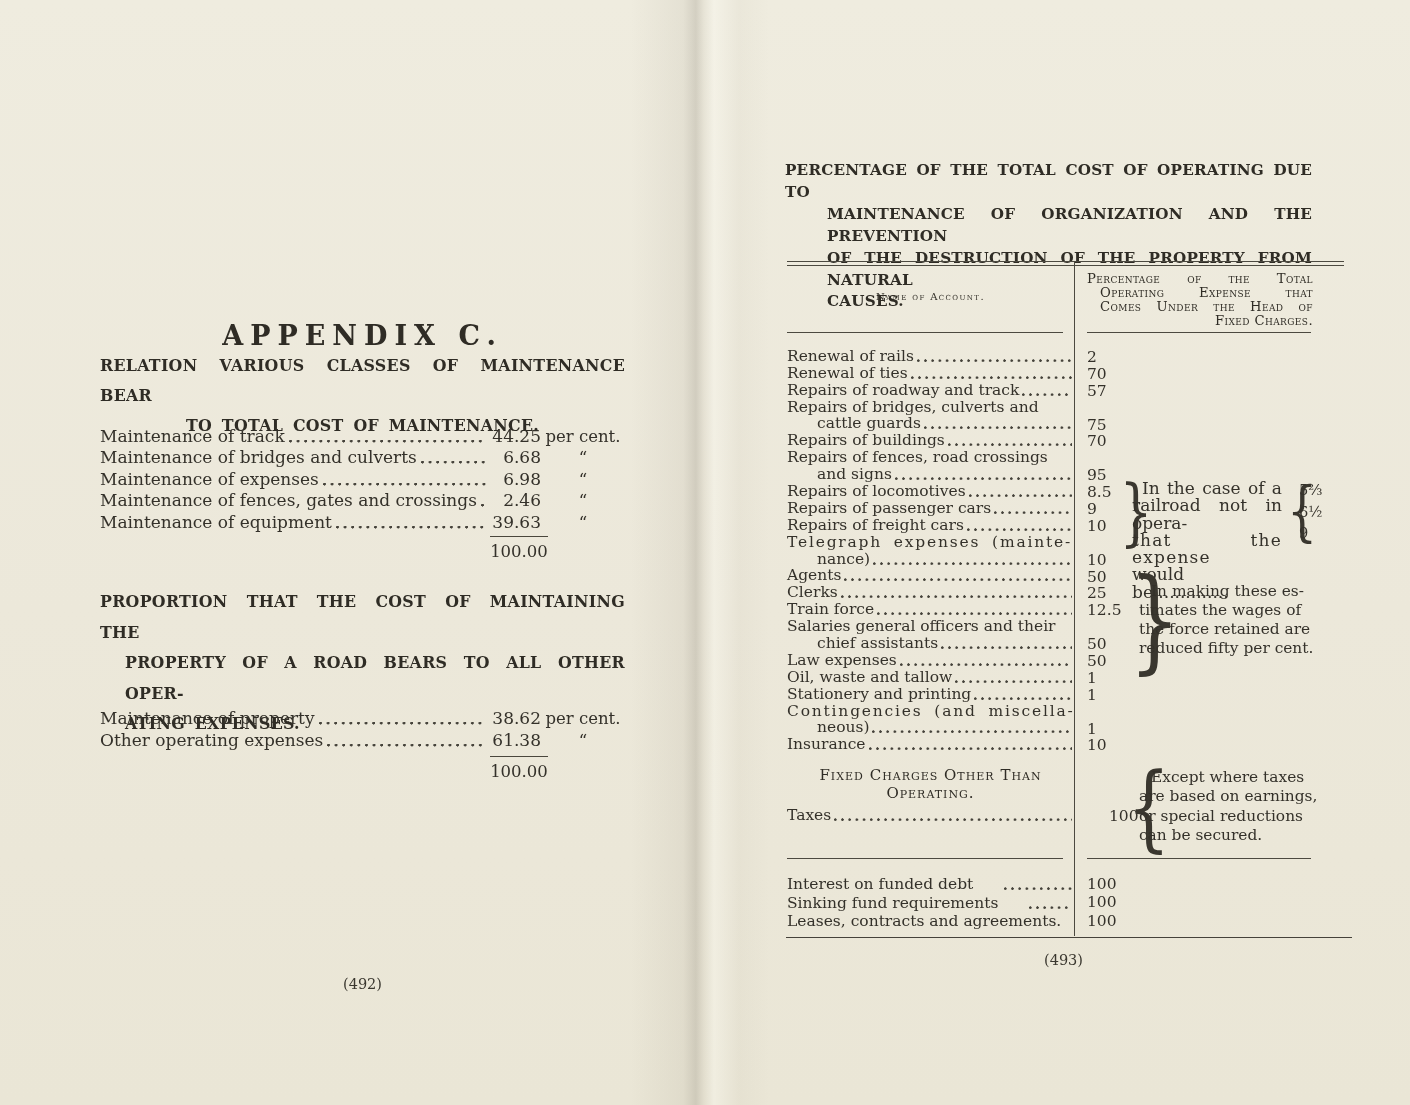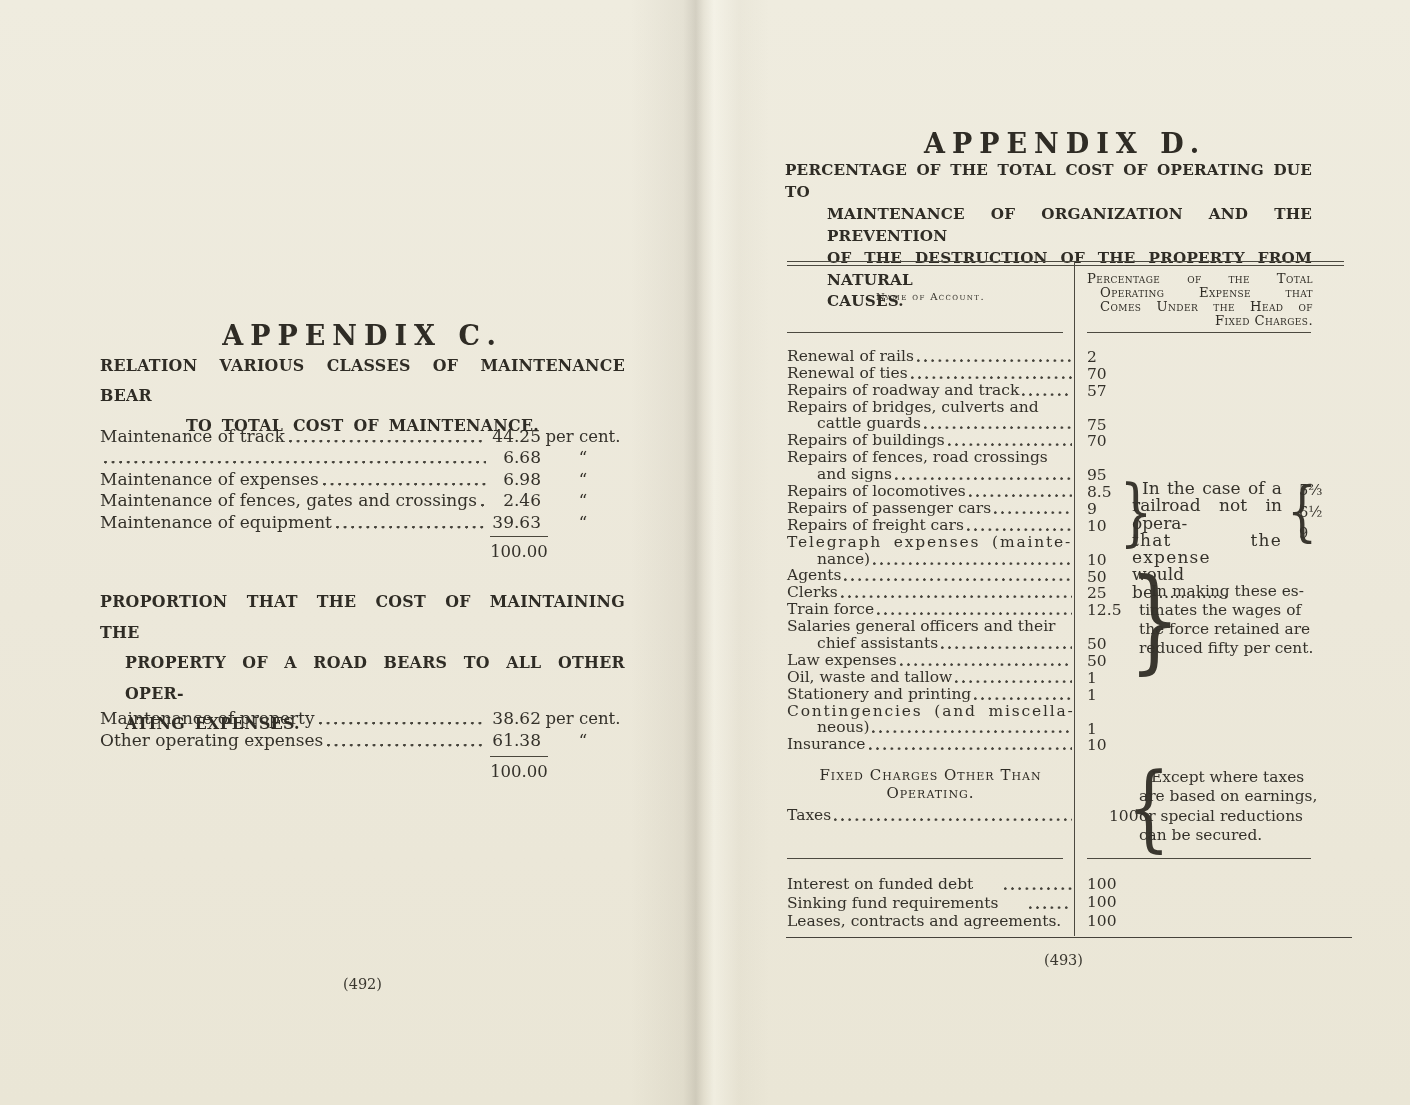--- a/index.html
+++ b/index.html
@@ -123,20 +123,21 @@
     </div>
 
     <div class="prows" id="rows1">
       <div class="prow">
         <span class="ptxt">Maintenance of track</span>
         <span class="leader"></span>
         <span class="pnum">44.25</span>
         <span class="punit">per cent.</span>
       </div>
       <div class="prow">
+        <span class="ptxt">Maintenance of bridges and culverts</span>
         <span class="leader"></span>
         <span class="pnum">6.68</span>
         <span class="punit">“</span>
       </div>
       <div class="prow">
         <span class="ptxt">Maintenance of expenses</span>
         <span class="leader"></span>
         <span class="pnum">6.98</span>
         <span class="punit">“</span>
       </div>
@@ -176,21 +177,20 @@
         <span class="punit">“</span>
       </div>
     </div>
     <div class="trule" id="rule2"></div>
     <div class="ptotal" id="total2">100.00</div>
 
     <div class="pageno" id="pn-l">(492)</div>
   </section>
 
   <section class="page pageR">
-    <h1 class="apx-title" id="t-d">APPENDIX D.</h1>
 
     <div class="sub">
       <div class="jl">PERCENTAGE OF THE TOTAL COST OF OPERATING DUE TO</div>
       <div class="jl ind">MAINTENANCE OF ORGANIZATION AND THE PREVENTION</div>
       <div class="jl ind">OF THE DESTRUCTION OF THE PROPERTY FROM NATURAL</div>
       <div class="last">CAUSES.</div>
     </div>
 
     <div class="dtable">
       <div class="dbl"></div>

